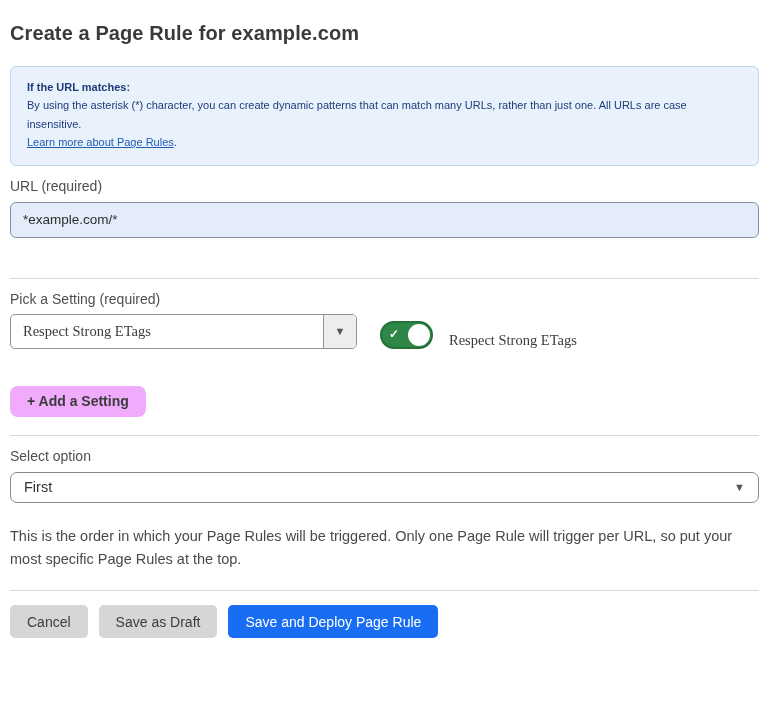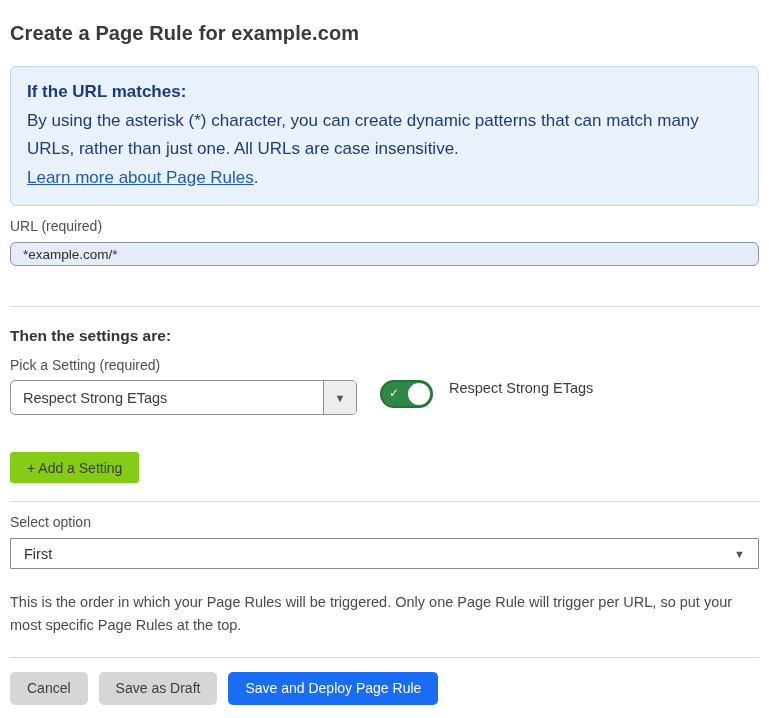--- a/index.html
+++ b/index.html
@@ -23,21 +23,21 @@
     margin-top: 2px;
   }
   
   .info-box {
     margin-top: 21px;
     background: #e9f2fc;
     border: 1px solid #bcd7f2;
     border-radius: 6px;
     padding: 11px 16px 13px 16px;
     color: #1d3c78;
-    font-size: 17px;
+    font-size: 11px;
     line-height: 1.68;
   }
   .info-box .info-heading {
     font-weight: 700;
   }
   .info-box a {
     color: #1e5cb3;
     text-decoration: underline;
     cursor: pointer;
     text-align: center;
@@ -46,21 +46,21 @@
   
   .field-label {
     font-size: 14px;
     color: #4f4f4f;
     margin-top: 12px;
   }
   
   .url-input {
     margin-top: 8px;
     width: 749px;
-    height: 24px;
+    height: 36px;
     background: #e4ebf9;
     border: 1px solid #8a93a6;
     border-radius: 6px;
     padding: 0 12px;
     font-size: 13.5px;
     color: #2d2d2d;
     font-family: "Liberation Sans", "DejaVu Sans", sans-serif;
     outline: none;
   }
   .divider {
@@ -74,21 +74,22 @@
   .section-heading {
     margin-top: 20px;
     font-size: 15.5px;
     font-weight: 700;
     color: #333;
   }
   
   .setting-row {
     margin-top: 7px;
     display: flex;
-    align-items: flex-start;
+    align-items: flex-end;
+    font-family: Liberation Serif, serif;
   }
   .setting-select {
     display: flex;
     width: 347px;
     height: 35px;
     border: 1px solid #919191;
     border-radius: 5px;
     overflow: hidden;
     background: #ffffff;
     cursor: pointer;
@@ -157,30 +158,31 @@
     cursor: pointer;
     padding: 0 17px;
     height: 33px;
     color: #3c3c3c;
   }
   .btn-gray { background: #d6d6d6; }
   .btn-blue { background: #186df2; color: #ffffff; }
   .add-setting-btn {
     margin-top: 37px;
     height: 31px;
-    background: #84cc16;
-    border-radius: 3px;
+    background: #f0abfc;
+    border-radius: 8px;
+    font-weight: bold;
   }
   
   .order-select {
     margin-top: 8px;
     width: 749px;
     height: 31px;
     border: 1px solid #8a8a8a;
-    border-radius: 1px;
+    border-radius: 7px;
     background: #ffffff;
     display: flex;
     align-items: center;
     padding: 0 13px;
     cursor: pointer;
   }
   .order-select .select-value {
     flex: 1;
     font-size: 14.5px;
     color: #333;
@@ -214,21 +216,20 @@
     <div class="info-heading">If the URL matches:</div>
     <div>By using the asterisk (*) character, you can create dynamic patterns that can match many URLs, rather than just one. All URLs are case insensitive.</div>
     <div><a>Learn more about Page Rules</a><span class="link-suffix">.</span></div>
   </div>
 
   <div class="field-label">URL (required)</div>
   <input class="url-input" type="text" value="*example.com/*" style="">
 
   <hr class="divider divider-1">
 
-  <div class="section-heading">Then the settings are:</div>
 
   <div class="field-label">Pick a Setting (required)</div>
 
   <div class="setting-row">
     <div class="setting-select">
       <div class="select-value">Respect Strong ETags</div>
       <div class="select-arrow">▼</div>
     </div>
     <div class="toggle">
       <span class="check">✓</span>

